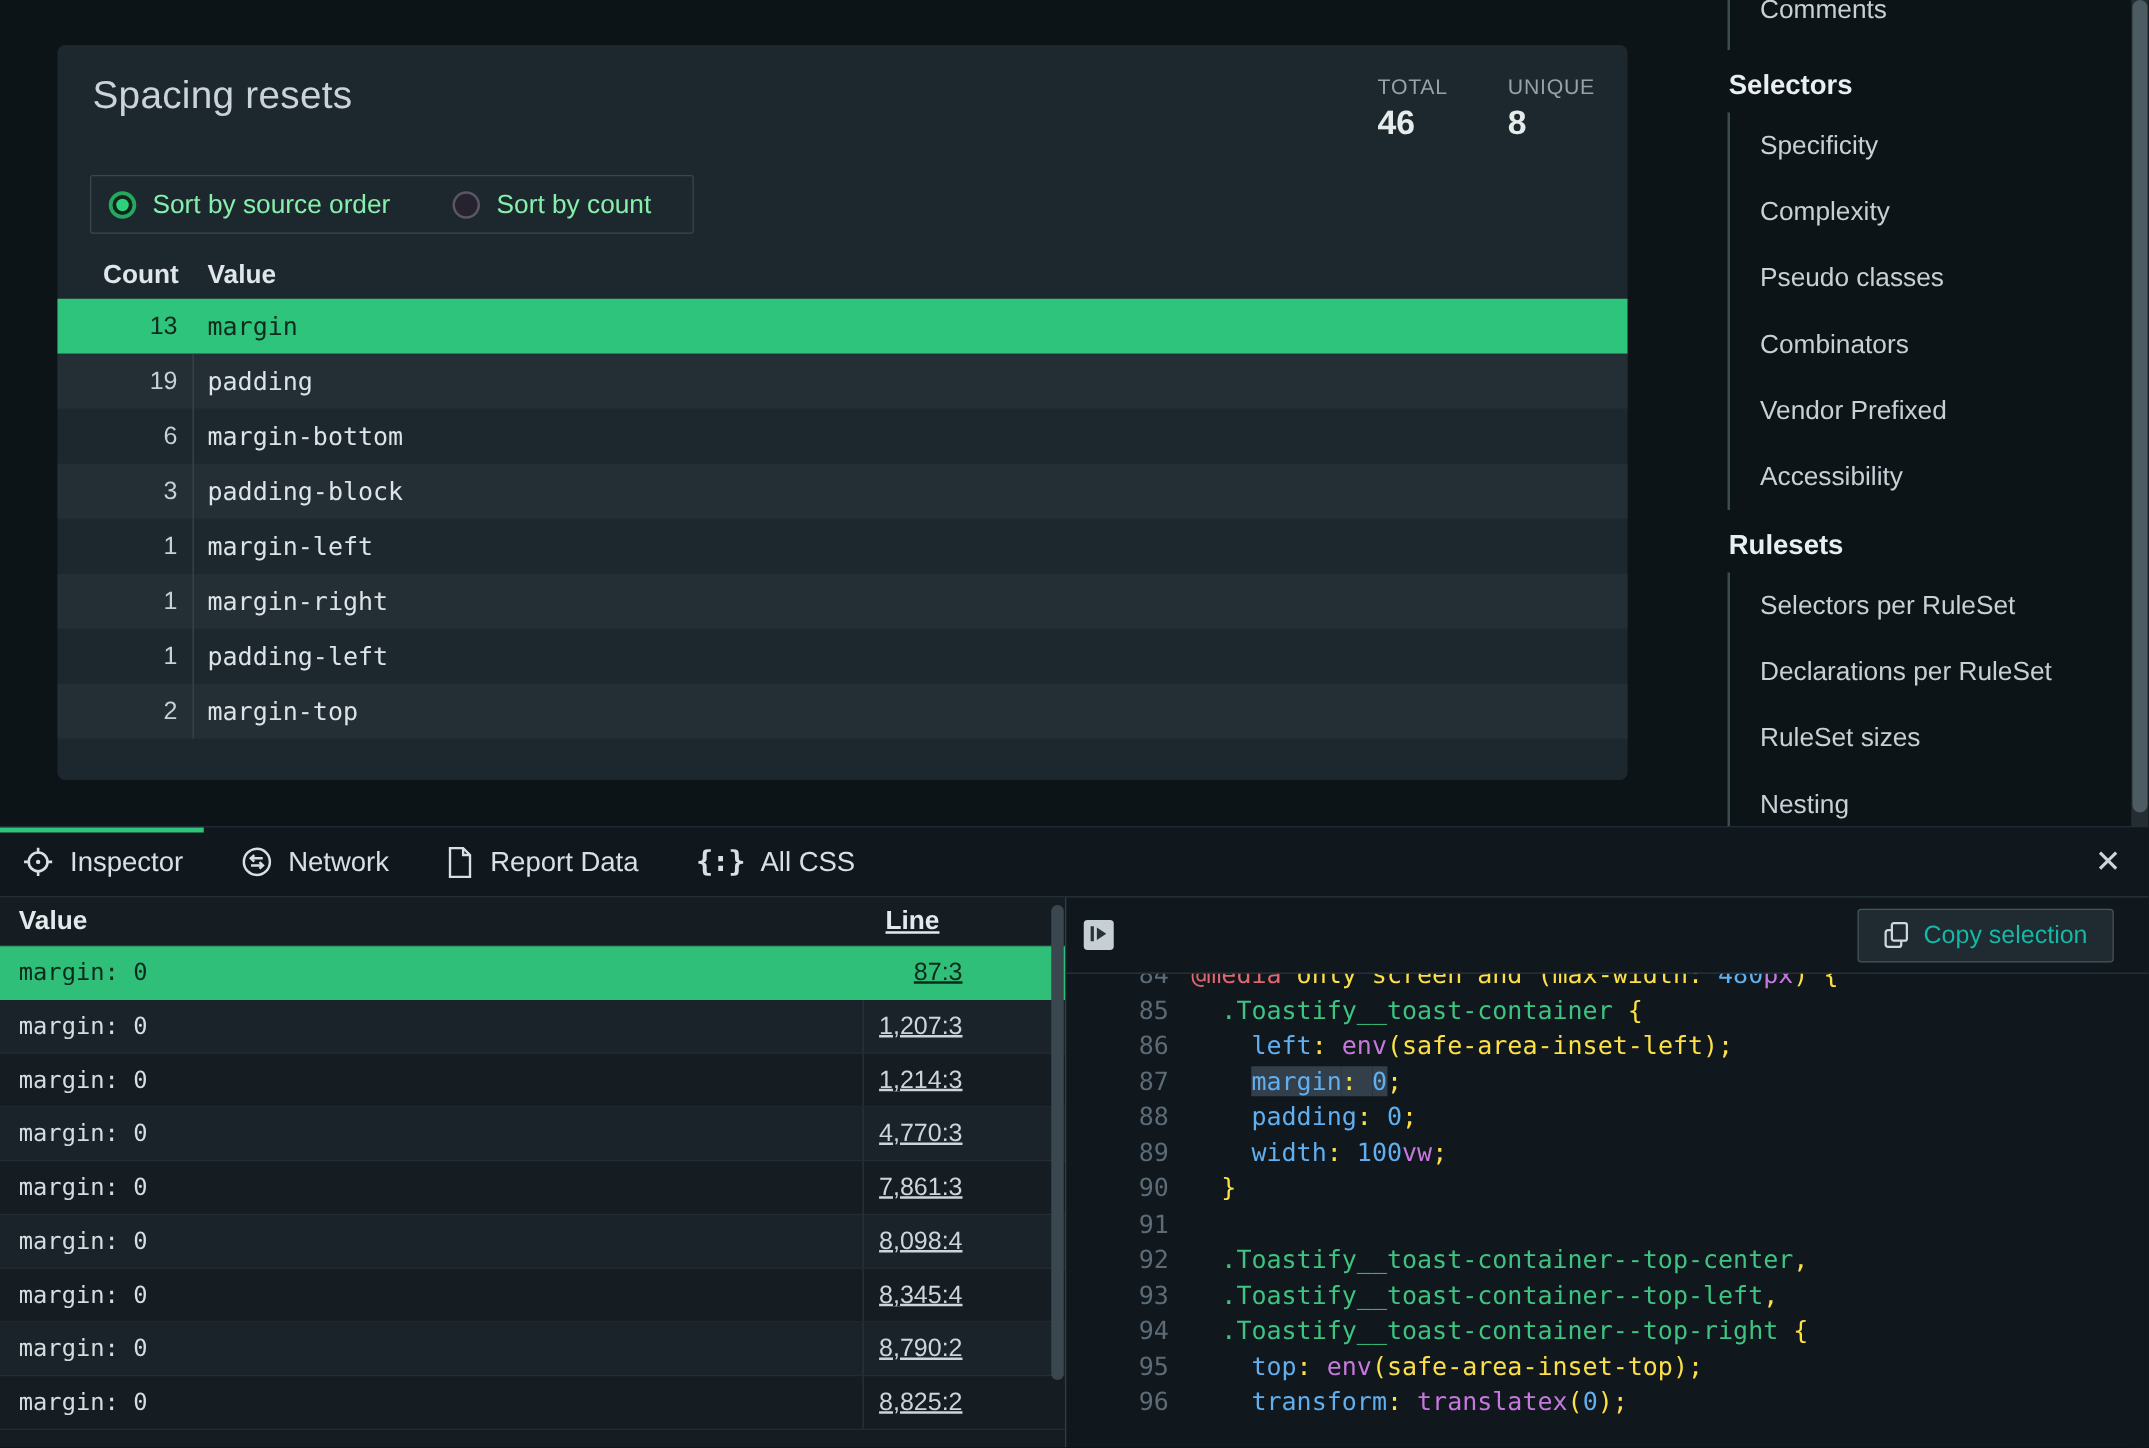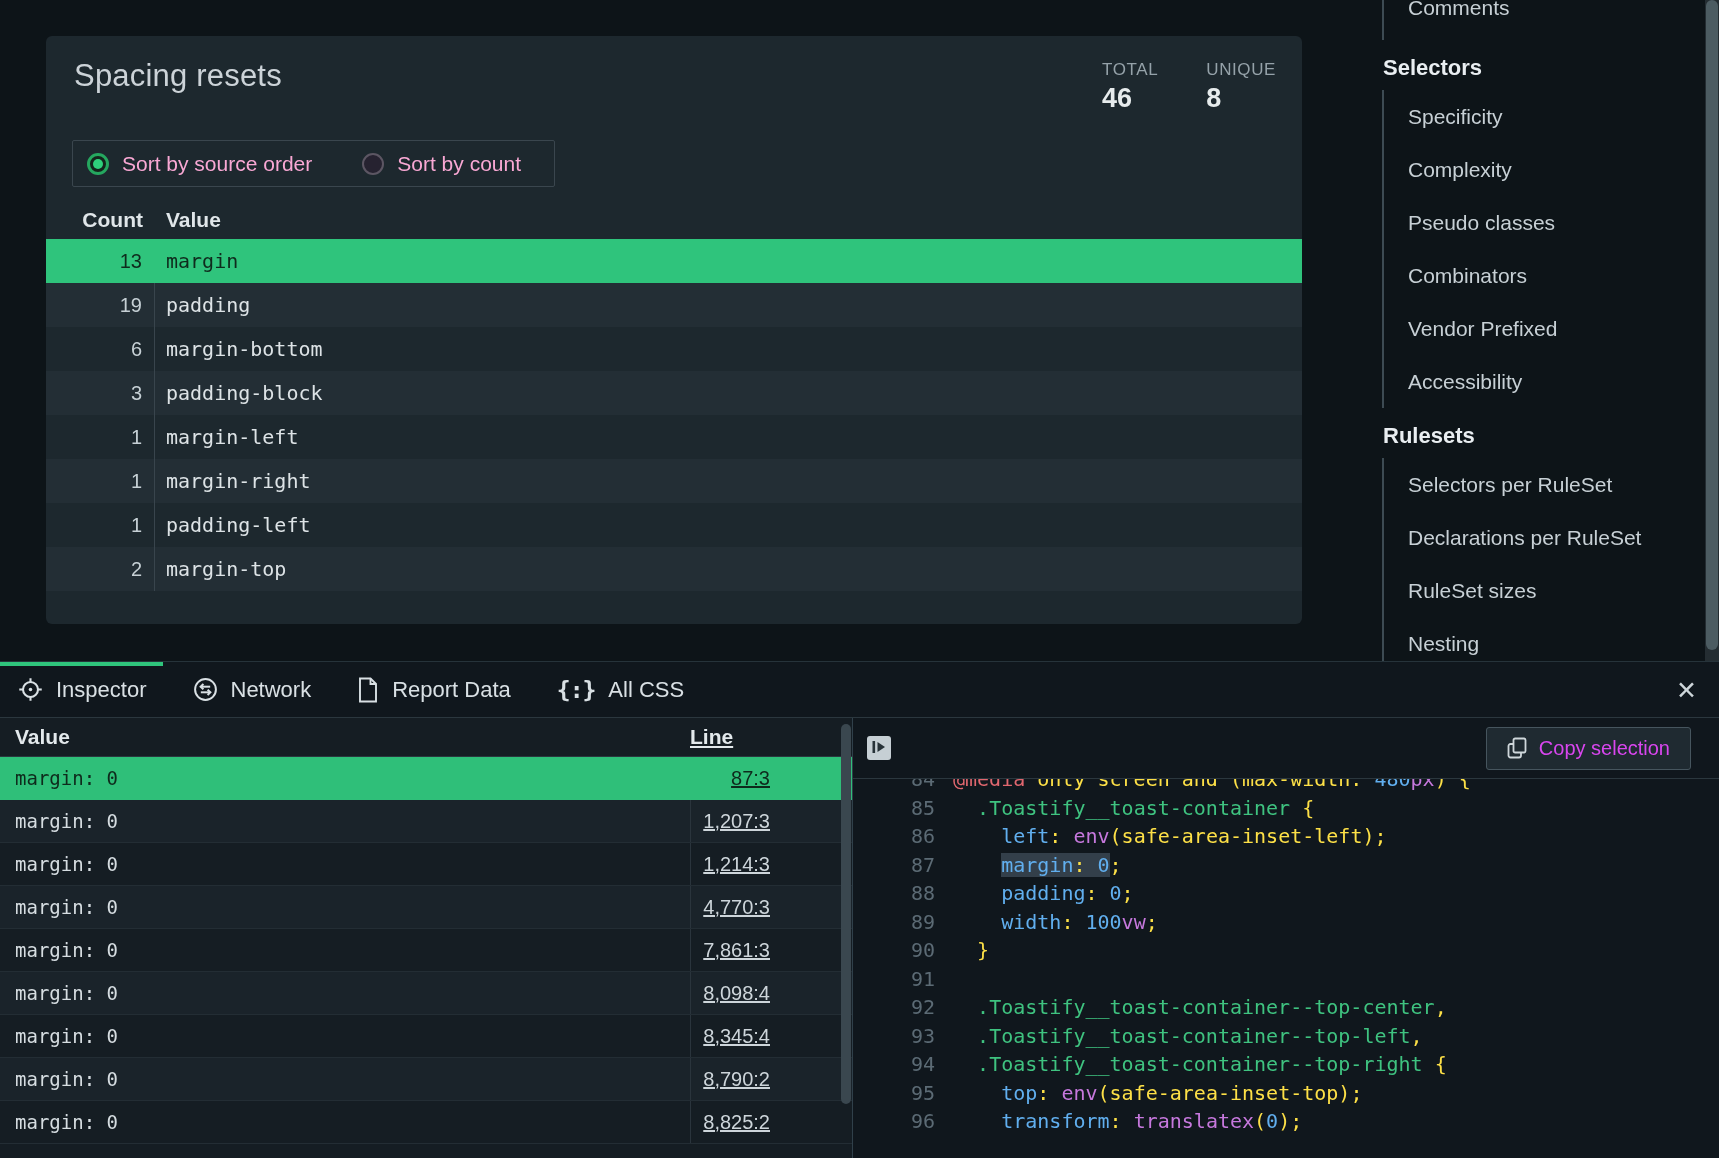--- a/index.html
+++ b/index.html
@@ -7,21 +7,21 @@
         font-family:"Liberation Sans",sans-serif;color:#dde3e6;}
   
   .card{position:absolute;left:46px;top:36px;width:1256px;height:588px;background:#1d282e;border-radius:6px;box-sizing:border-box;}
   .card-head{display:flex;justify-content:space-between;align-items:flex-start;padding:22px 26px 0 28px;}
   .card-title{margin:0;font-size:31px;font-weight:500;color:#ccd3d8;letter-spacing:.2px;}
   .totals{display:flex;gap:48px;margin-top:2px;}
   .total-label{display:block;font-size:17px;letter-spacing:.6px;color:#95a2a9;}
   .total-value{display:block;font-size:27px;font-weight:700;color:#e6ebec;margin-top:3px;}
   .sort-box{margin:26px 0 0 26px;width:483px;height:47px;border:1px solid #3a464e;border-radius:2px;
             display:flex;align-items:center;padding:0 14px;box-sizing:border-box;gap:50px;}
-  .sort-opt{display:flex;align-items:center;gap:13px;font-size:21px;color:#f9a8d4;cursor:pointer;}
+  .sort-opt{display:flex;align-items:center;gap:13px;font-size:21px;color:#86efac;cursor:pointer;}
   .radio{width:22px;height:22px;border-radius:50%;box-sizing:border-box;position:relative;flex-shrink:0;}
   .radio.sel{border:3px solid #25a75f;background:#14241c;}
   .radio.sel::after{content:"";position:absolute;left:50%;top:50%;width:10px;height:10px;margin:-5px 0 0 -5px;
                     border-radius:50%;background:#2ed07b;}
   .radio.unsel{border:2px solid #5c5663;background:#262230;}
   .prop-table{margin-top:14px;}
   .pt-head{display:flex;height:38px;align-items:center;font-size:21px;font-weight:700;color:#e0e6e9;}
   .pt-count-h{width:109px;box-sizing:border-box;padding-right:12px;text-align:right;}
   .pt-value-h{padding-left:11px;}
   .pt-row{display:flex;height:44px;align-items:center;cursor:pointer;}
@@ -50,41 +50,41 @@
   .tab{display:flex;align-items:center;gap:13px;padding-right:46px;font-size:22px;color:#d9e0e4;cursor:pointer;}
   .tab .icon{display:flex;align-items:center;color:#d9e0e4;}
   .braces{font-family:"DejaVu Sans Mono",monospace;font-size:23px;font-weight:700;letter-spacing:-1px;}
   .close-x{position:absolute;right:22px;top:50%;transform:translateY(-50%);font-size:25px;color:#ced6da;cursor:pointer;line-height:1;}
   .panel-body{display:flex;height:440px;}
   
   .insp{position:relative;width:852px;box-sizing:border-box;background:#151d23;}
   .insp-head{display:flex;height:39px;align-items:center;border-bottom:1px solid #2b373e;box-sizing:border-box;
              font-size:21px;font-weight:700;color:#e3e9ec;}
   .ih-value{flex:1;padding-left:15px;}
-  .ih-line{width:162px;box-sizing:border-box;text-align:left;padding-right:82px;text-decoration:underline;cursor:pointer;}
+  .ih-line{width:162px;box-sizing:border-box;text-align:center;padding-right:82px;text-decoration:underline;cursor:pointer;}
   .insp-row{display:flex;height:43px;border-bottom:1px solid #232d34;box-sizing:border-box;align-items:stretch;cursor:pointer;}
   .insp-row.alt{background:#1a232a;}
   .ir-value{flex:1;padding-left:15px;display:flex;align-items:center;
             font-family:"DejaVu Sans Mono",monospace;font-size:19px;color:#d6dde1;}
   .ir-line{width:162px;box-sizing:border-box;border-left:1px solid #2a343c;display:flex;align-items:center;
            justify-content:flex-end;padding-right:82px;}
   .ir-line a{color:#cdd5da;text-decoration:underline;font-size:20px;}
   .insp-row.selected{background:#2fbf79;border-bottom-color:#2fbf79;}
   .insp-row.selected .ir-value{color:#0e2a1c;}
   .insp-row.selected .ir-line{border-left-color:transparent;}
   .insp-row.selected .ir-line a{color:#0e2a1c;}
   .insp-scrollbar{position:absolute;right:1px;top:6px;width:10px;height:380px;border-radius:5px;background:#3a474f;cursor:pointer;}
   
   .code-pane{flex:1;border-left:1px solid #30404a;background:#10171d;display:flex;flex-direction:column;box-sizing:border-box;}
   .code-toolbar{height:61px;border-bottom:1px solid #2b373e;box-sizing:border-box;display:flex;align-items:center;
                 justify-content:space-between;padding:0 28px 0 14px;}
   .pane-toggle{width:24px;height:24px;border:none;border-radius:3px;background:#c6cfd4;display:flex;align-items:center;
                justify-content:center;cursor:pointer;padding:0;}
   .copy-btn{height:43px;border:1px solid #46555e;background:#1f2a31;border-radius:3px;display:flex;align-items:center;
-            gap:12px;padding:0 20px;color:#d946ef;font-size:20px;font-family:"Liberation Sans",sans-serif;cursor:pointer;}
+            gap:12px;padding:0 20px;color:#14b8a6;font-size:20px;font-family:"Liberation Sans",sans-serif;cursor:pointer;}
   .copy-btn .icon{display:flex;color:#cfd7db;}
   .code-view{flex:1;overflow:hidden;font-family:"DejaVu Sans Mono",monospace;font-size:20px;line-height:28.5px;}
   .code-view .inner{margin-top:-14px;}
   .cl{display:flex;white-space:pre;}
   .ln{width:82px;flex-shrink:0;text-align:right;color:#5c6b75;}
   .ct{padding-left:18px;}
   .t-w{color:#fde047;} .t-r{color:#e0676f;} .t-g{color:#3fc380;} .t-b{color:#61afef;} .t-p{color:#c678dd;}
   .hl{background:#333f4a;}
   a{cursor:pointer;}
 </style>

